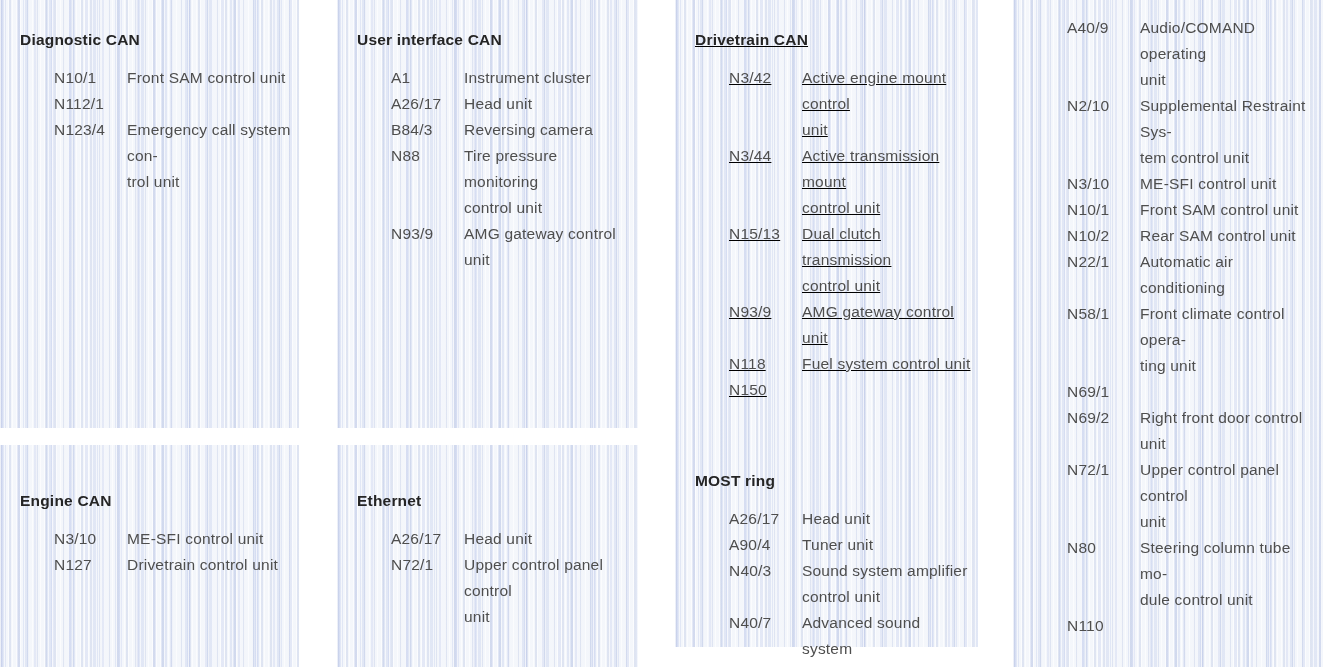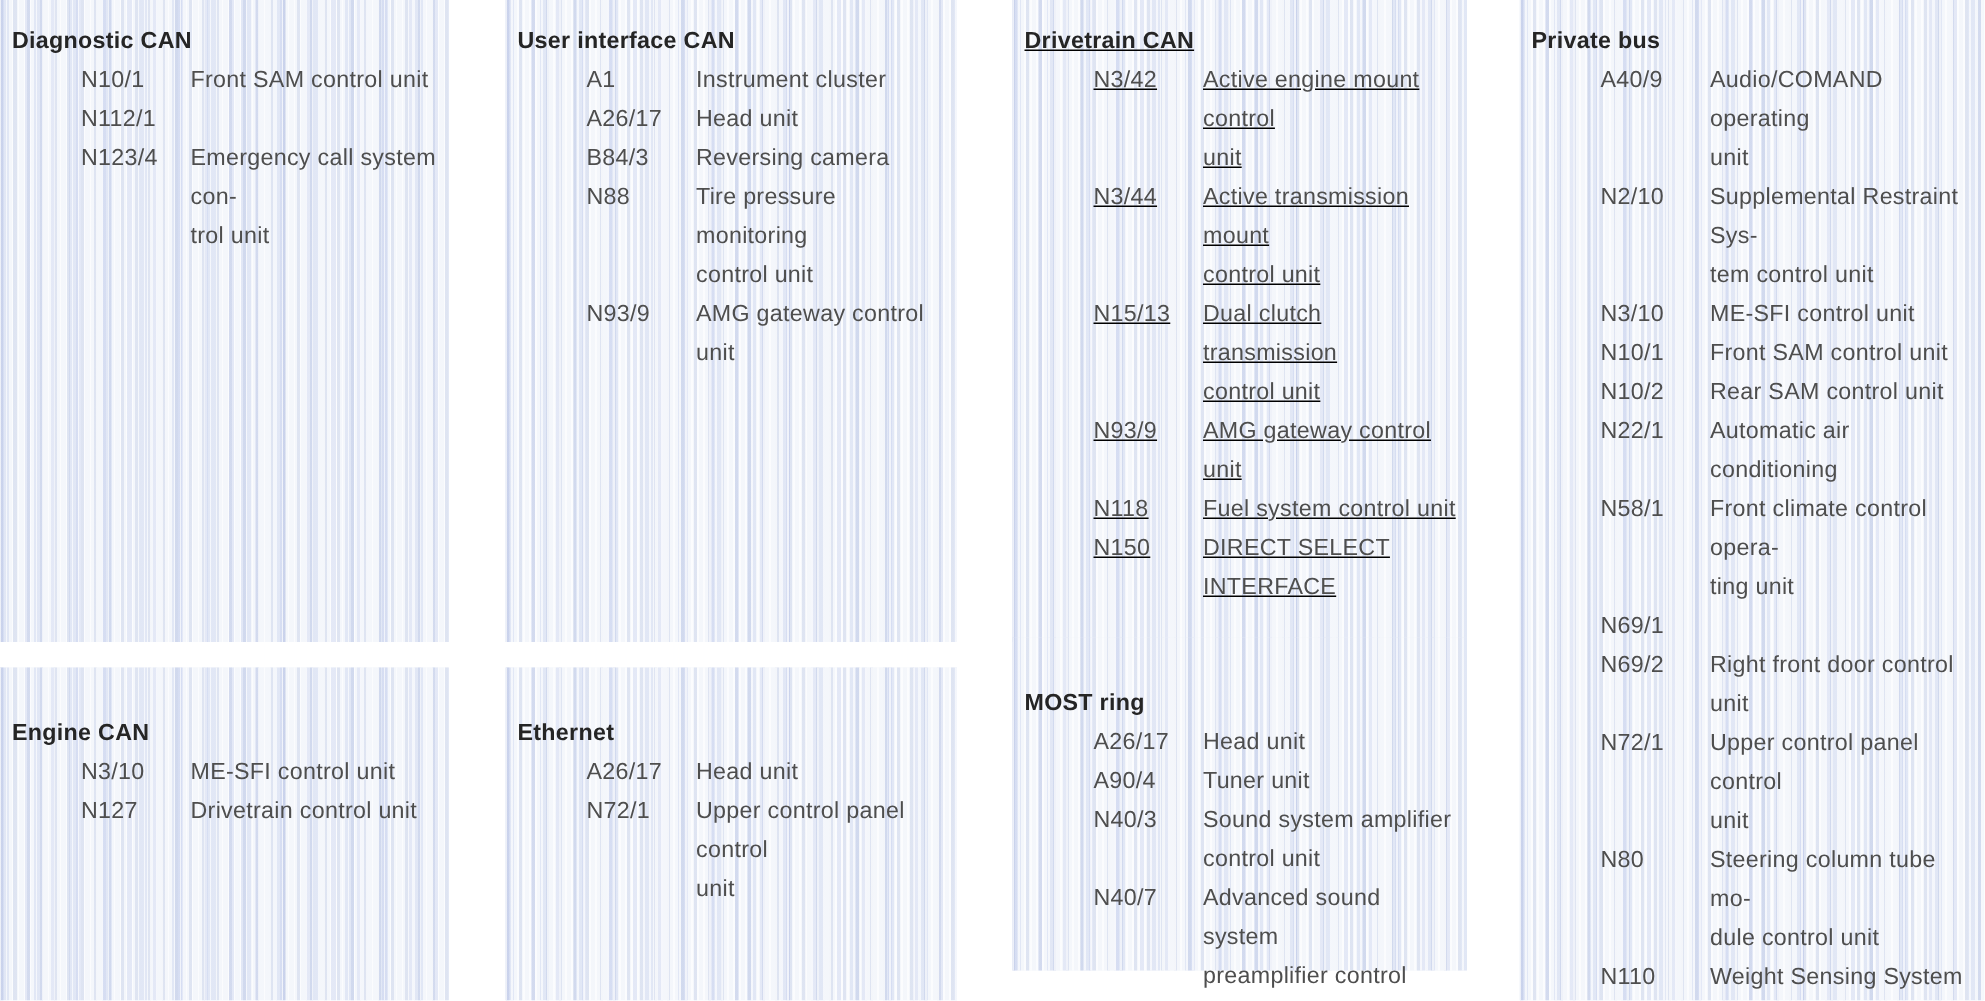--- a/index.html
+++ b/index.html
@@ -23,21 +23,21 @@
       repeating-linear-gradient(90deg, rgba(210,218,242,0.45) 0 6px, rgba(250,251,254,0.5) 6px 23px);
   }
   #b1{left:0;top:0;width:299px;height:428px;}
   #b2{left:337px;top:0;width:301px;height:428px;}
   #b3{left:675px;top:0;width:303px;height:428px;text-decoration:underline;}
   #b4{left:1013px;top:0;width:310px;height:667px;}
   #b5{left:0;top:445px;width:299px;height:222px;padding-top:31px;}
   #b6{left:337px;top:445px;width:301px;height:222px;padding-top:31px;}
   #b7{left:675px;top:425px;width:303px;height:222px;padding-top:31px;}
   h2{
-    margin:0;font-size:15.5px;line-height:26px;
+    margin:12px;font-size:15.5px;line-height:26px;
     font-weight:bold;color:#252525;letter-spacing:0.2px;
   }
   .row{
     display:flex;align-items:flex-start;
     font-size:15.5px;line-height:26px;color:#4e4e4e;
     letter-spacing:0.2px;
     margin-left:46px;
   }
   .code{width:73px;flex:0 0 73px;}
   .desc{flex:1;white-space:pre-line;}
@@ -108,26 +108,24 @@
     <div class="row">
       <span class="code">N93/9</span>
       <span class="desc">AMG gateway control unit</span>
     </div>
     <div class="row">
       <span class="code">N118</span>
       <span class="desc">Fuel system control unit</span>
     </div>
     <div class="row">
       <span class="code">N150</span>
-      <span class="desc">DIRECT SELECT INTERFACE</span>
     </div>
   </section>
 
   <section class="block" id="b4">
-    <h2>Private bus</h2>
     <div class="row">
       <span class="code">A40/9</span>
       <span class="desc">Audio/COMAND operating
 unit</span>
     </div>
     <div class="row">
       <span class="code">N2/10</span>
       <span class="desc">Supplemental Restraint Sys-
 tem control unit</span>
     </div>
@@ -164,22 +162,20 @@
       <span class="desc">Upper control panel control
 unit</span>
     </div>
     <div class="row">
       <span class="code">N80</span>
       <span class="desc">Steering column tube mo-
 dule control unit</span>
     </div>
     <div class="row">
       <span class="code">N110</span>
-      <span class="desc">Weight Sensing System
-(USA/CND market)</span>
     </div>
   </section>
 
   <section class="block" id="b5">
     <h2>Engine CAN</h2>
     <div class="row">
       <span class="code">N3/10</span>
       <span class="desc">ME-SFI control unit</span>
     </div>
     <div class="row">

